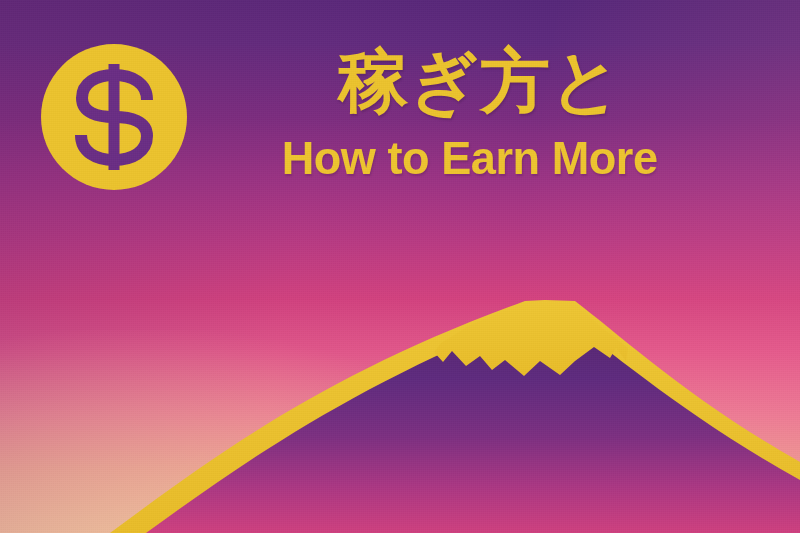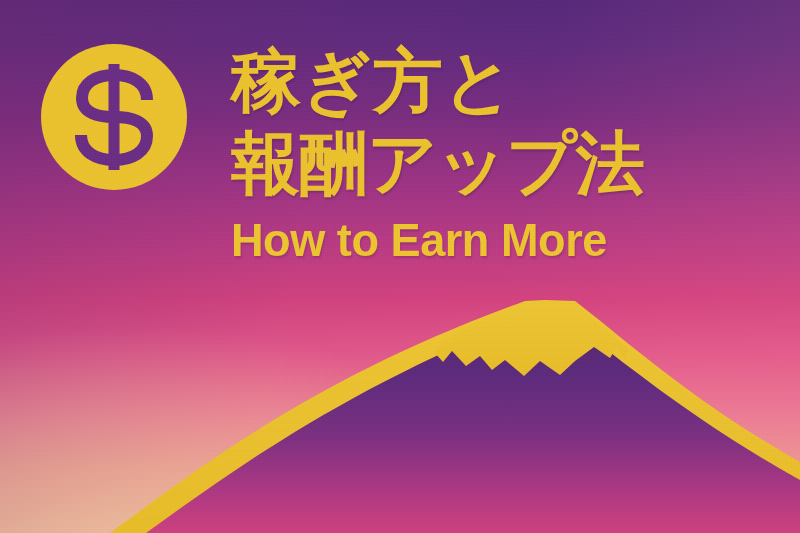--- a/index.html
+++ b/index.html
@@ -78,23 +78,24 @@
     position: absolute;
     left: 40px;
     top: 43px;
     width: 148px;
     height: 148px;
   }
 
   
   .title-block {
     position: absolute;
-    left: 231px;
+    left: 220px;
     top: 40px;
     width: 520px;
+    text-align: center;
   }
   .jp-line {
     color: #ecc32d;
     font-family: "DejaVu Sans", "Liberation Sans", sans-serif;
     font-weight: 700;
     font-size: 70px;
     line-height: 82px;
     letter-spacing: 0px;
     white-space: nowrap;
     text-shadow: 1px 2px 2px rgba(60, 20, 70, 0.28);
@@ -197,19 +198,18 @@
         <path d="M 41,92
                  C 41,109 56,117 74,117
                  C 92,117 107,109 107,93
                  C 107,78 91,74 74,74"></path>
       </g>
     </svg>
   </div>
 
   <div class="title-block">
     <div class="jp-line line1">稼ぎ方と</div>
-    <div class="jp-line line2">報酬アップ法</div>
     <div class="en-line">How to Earn More</div>
   </div>
 
   <div class="bg-noise"></div>
 
 </div>
 
 </body></html>

